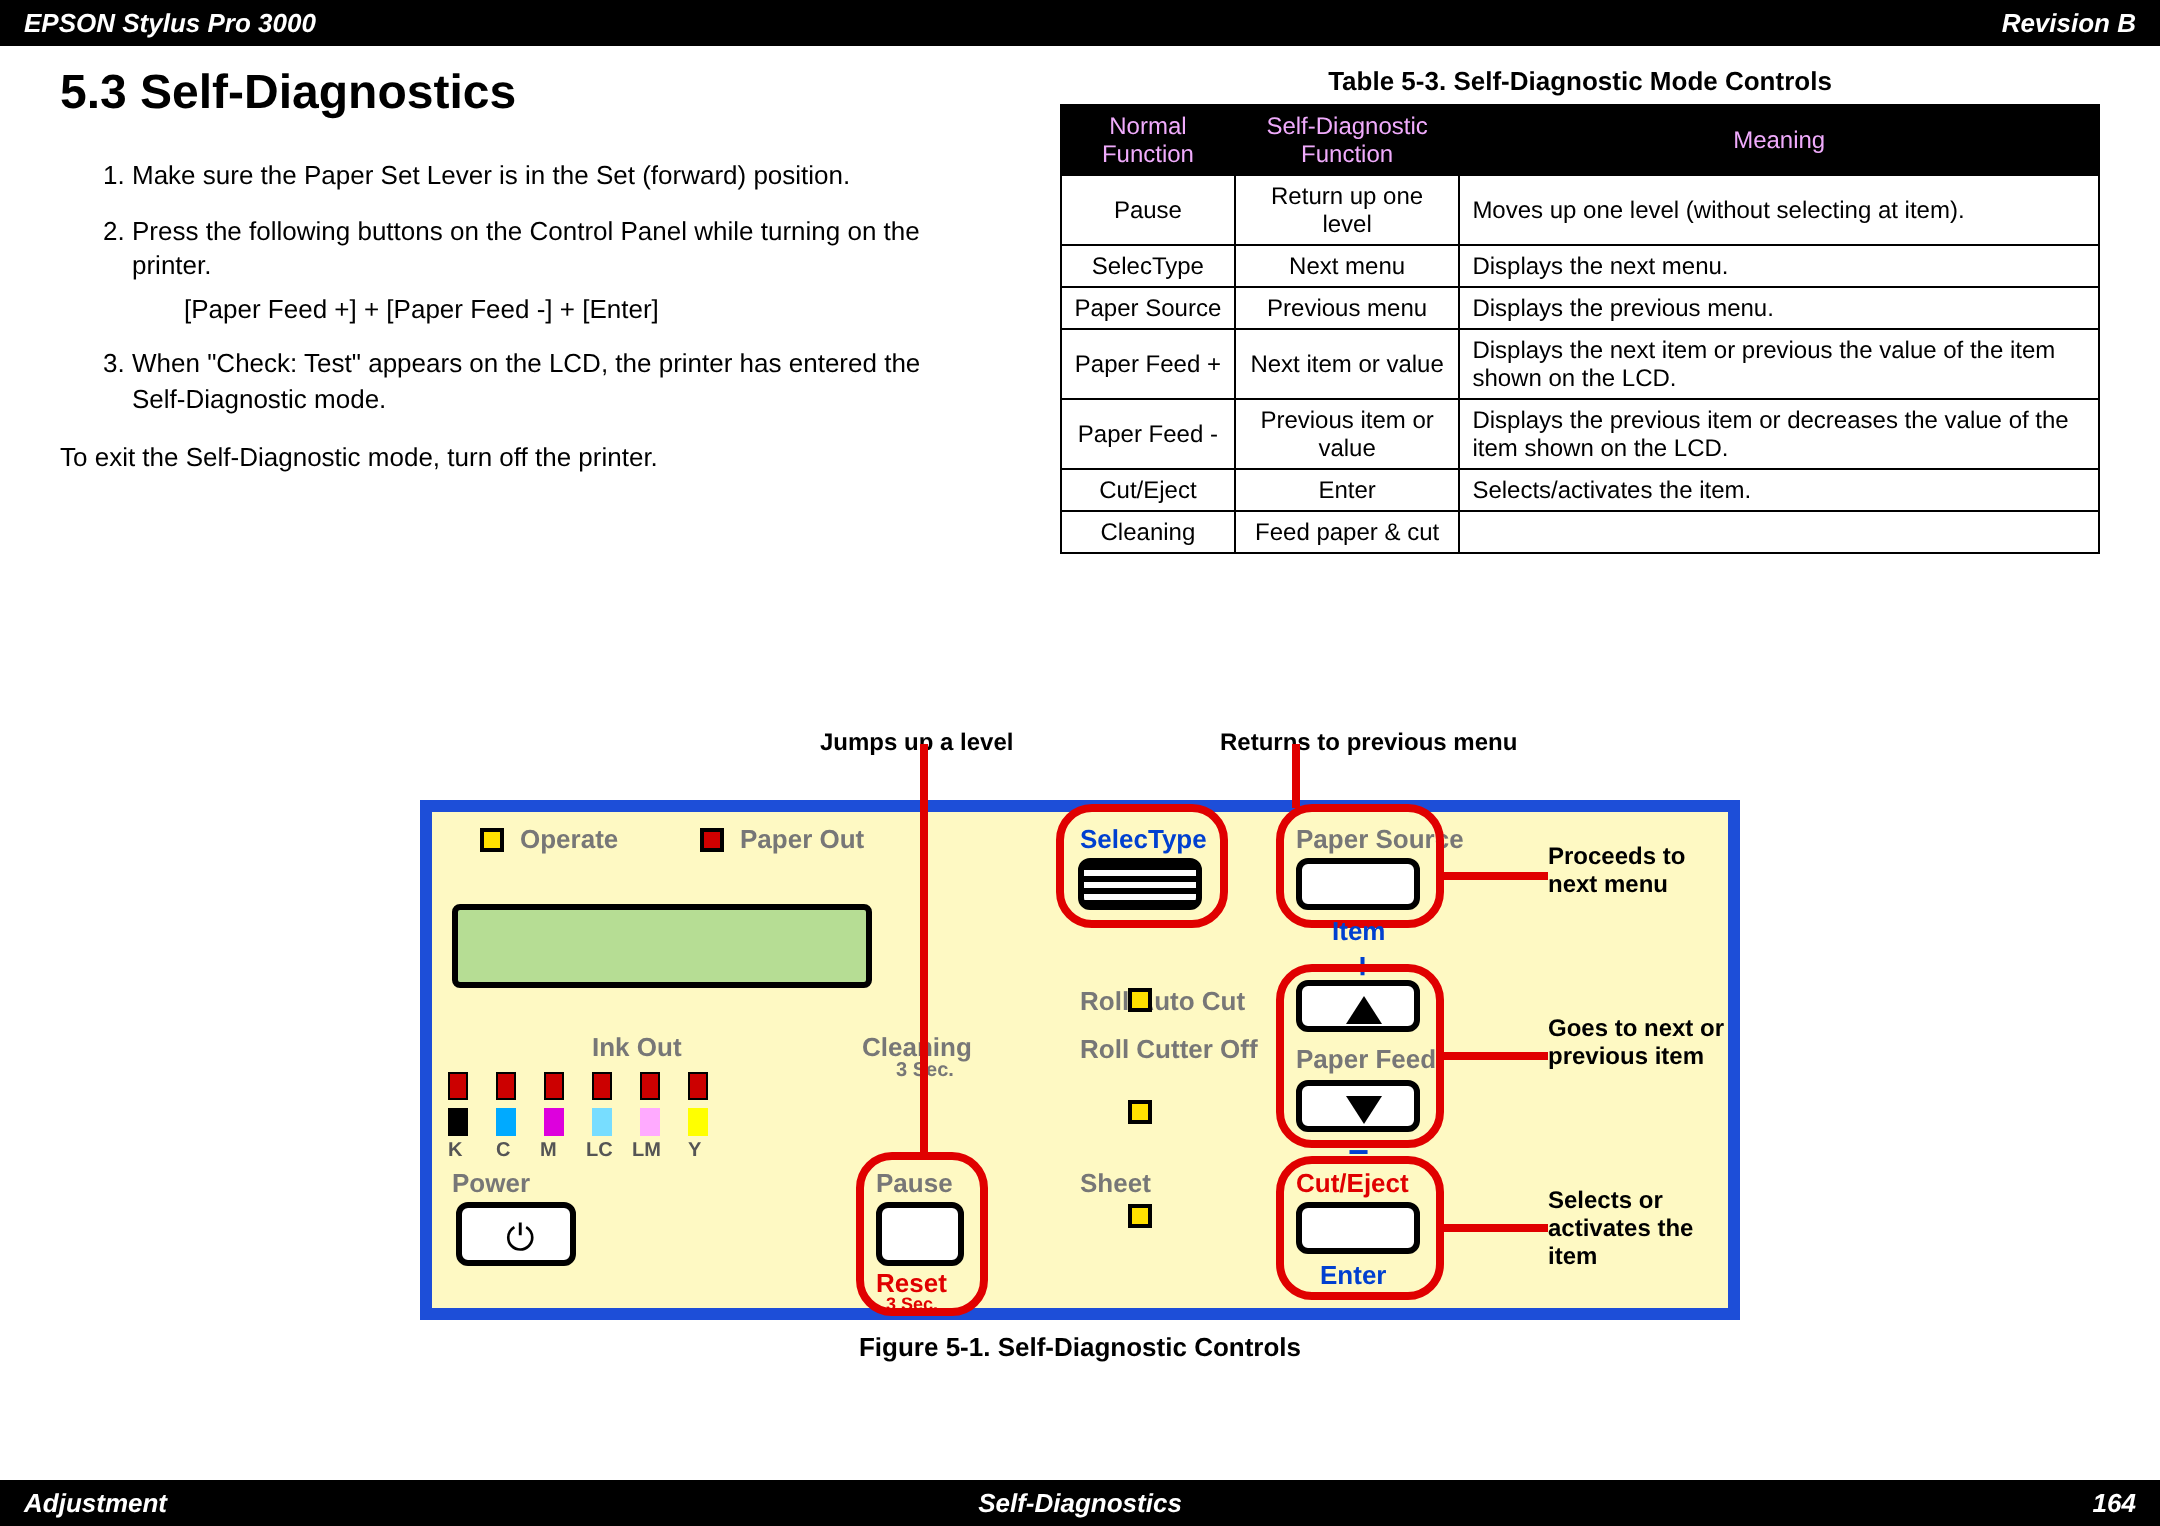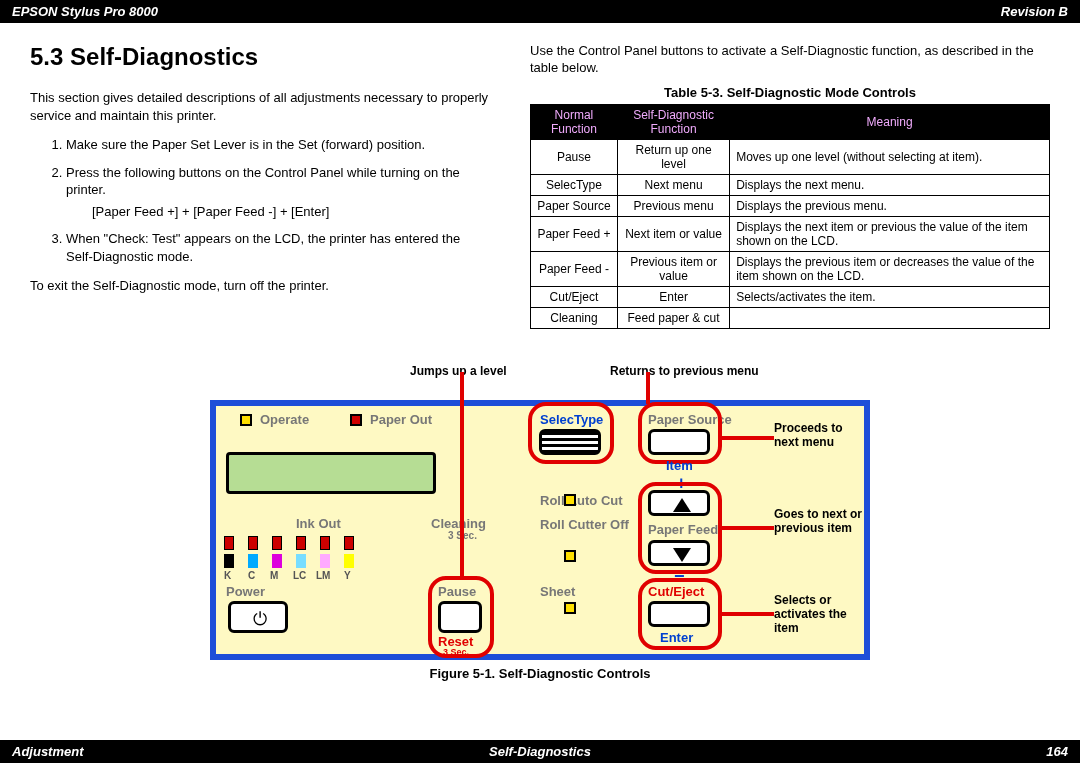--- a/index.html
+++ b/index.html
@@ -16,21 +16,21 @@
     color: #fff;
     display: flex;
     justify-content: space-between;
     padding: 4px 12px;
     font-style: italic;
     font-weight: bold;
   }
   .hbar .center { position:absolute; left:50%; transform:translateX(-50%);}
   .content {
     display: flex;
-    padding: 20px 30px 0 30px;
+    padding: 10px 30px 0 30px;
     gap: 40px;
   }
   .left-col { width: 460px; }
   .right-col { flex: 1; }
   h1 { font-size: 24px; font-weight: bold; margin-bottom: 18px; }
   .left-col p { margin-bottom: 12px; line-height: 1.35; }
   .left-col ol { margin-left: 36px; margin-bottom:12px;}
   .left-col li { margin-bottom: 10px; line-height:1.35; }
   .left-col .keys { margin-left: 26px; margin-top:4px; margin-bottom:8px; }
   .right-col p { margin-bottom:8px; line-height:1.3;}
@@ -62,41 +62,39 @@
   .figcap{ text-align:center; font-weight:bold; margin-top:6px;}
   .tri{position:absolute; width:0;height:0;}
   .tri.up{border-left:9px solid transparent;border-right:9px solid transparent;border-bottom:14px solid #000;}
   .tri.dn{border-left:9px solid transparent;border-right:9px solid transparent;border-top:14px solid #000;}
   .line{position:absolute;background:#e00000;}
 </style>
 </head>
 <body>
 
 <div class="hbar">
-  <span>EPSON Stylus Pro 8000</span>
+  <span>EPSON Stylus Pro 3000</span>
   <span>Revision B</span>
 </div>
 
 <div class="content">
   <div class="left-col">
     <h1>5.3  Self-Diagnostics</h1>
-    <p>This section gives detailed descriptions of all adjustments necessary to properly service and maintain this printer.</p>
     <ol>
       <li>Make sure the Paper Set Lever is in the Set (forward) position.</li>
       <li>
         <span>Press the following buttons on the Control Panel while turning on the printer.</span>
         <div class="keys">[Paper Feed +] + [Paper Feed -] + [Enter]</div>
       </li>
       <li>When "Check: Test" appears on the LCD, the printer has entered the Self-Diagnostic mode.</li>
     </ol>
     <p>To exit the Self-Diagnostic mode, turn off the printer.</p>
   </div>
 
   <div class="right-col">
-    <p>Use the Control Panel buttons to activate a Self-Diagnostic function, as described in the table below.</p>
     <div class="tcap">Table 5-3.  Self-Diagnostic Mode Controls</div>
     <table class="modes">
       <thead>
           <tr>
         <th>Normal Function</th>
         <th>Self-Diagnostic Function</th>
         <th>Meaning</th>
       </tr>
         </thead>
       <tbody>

